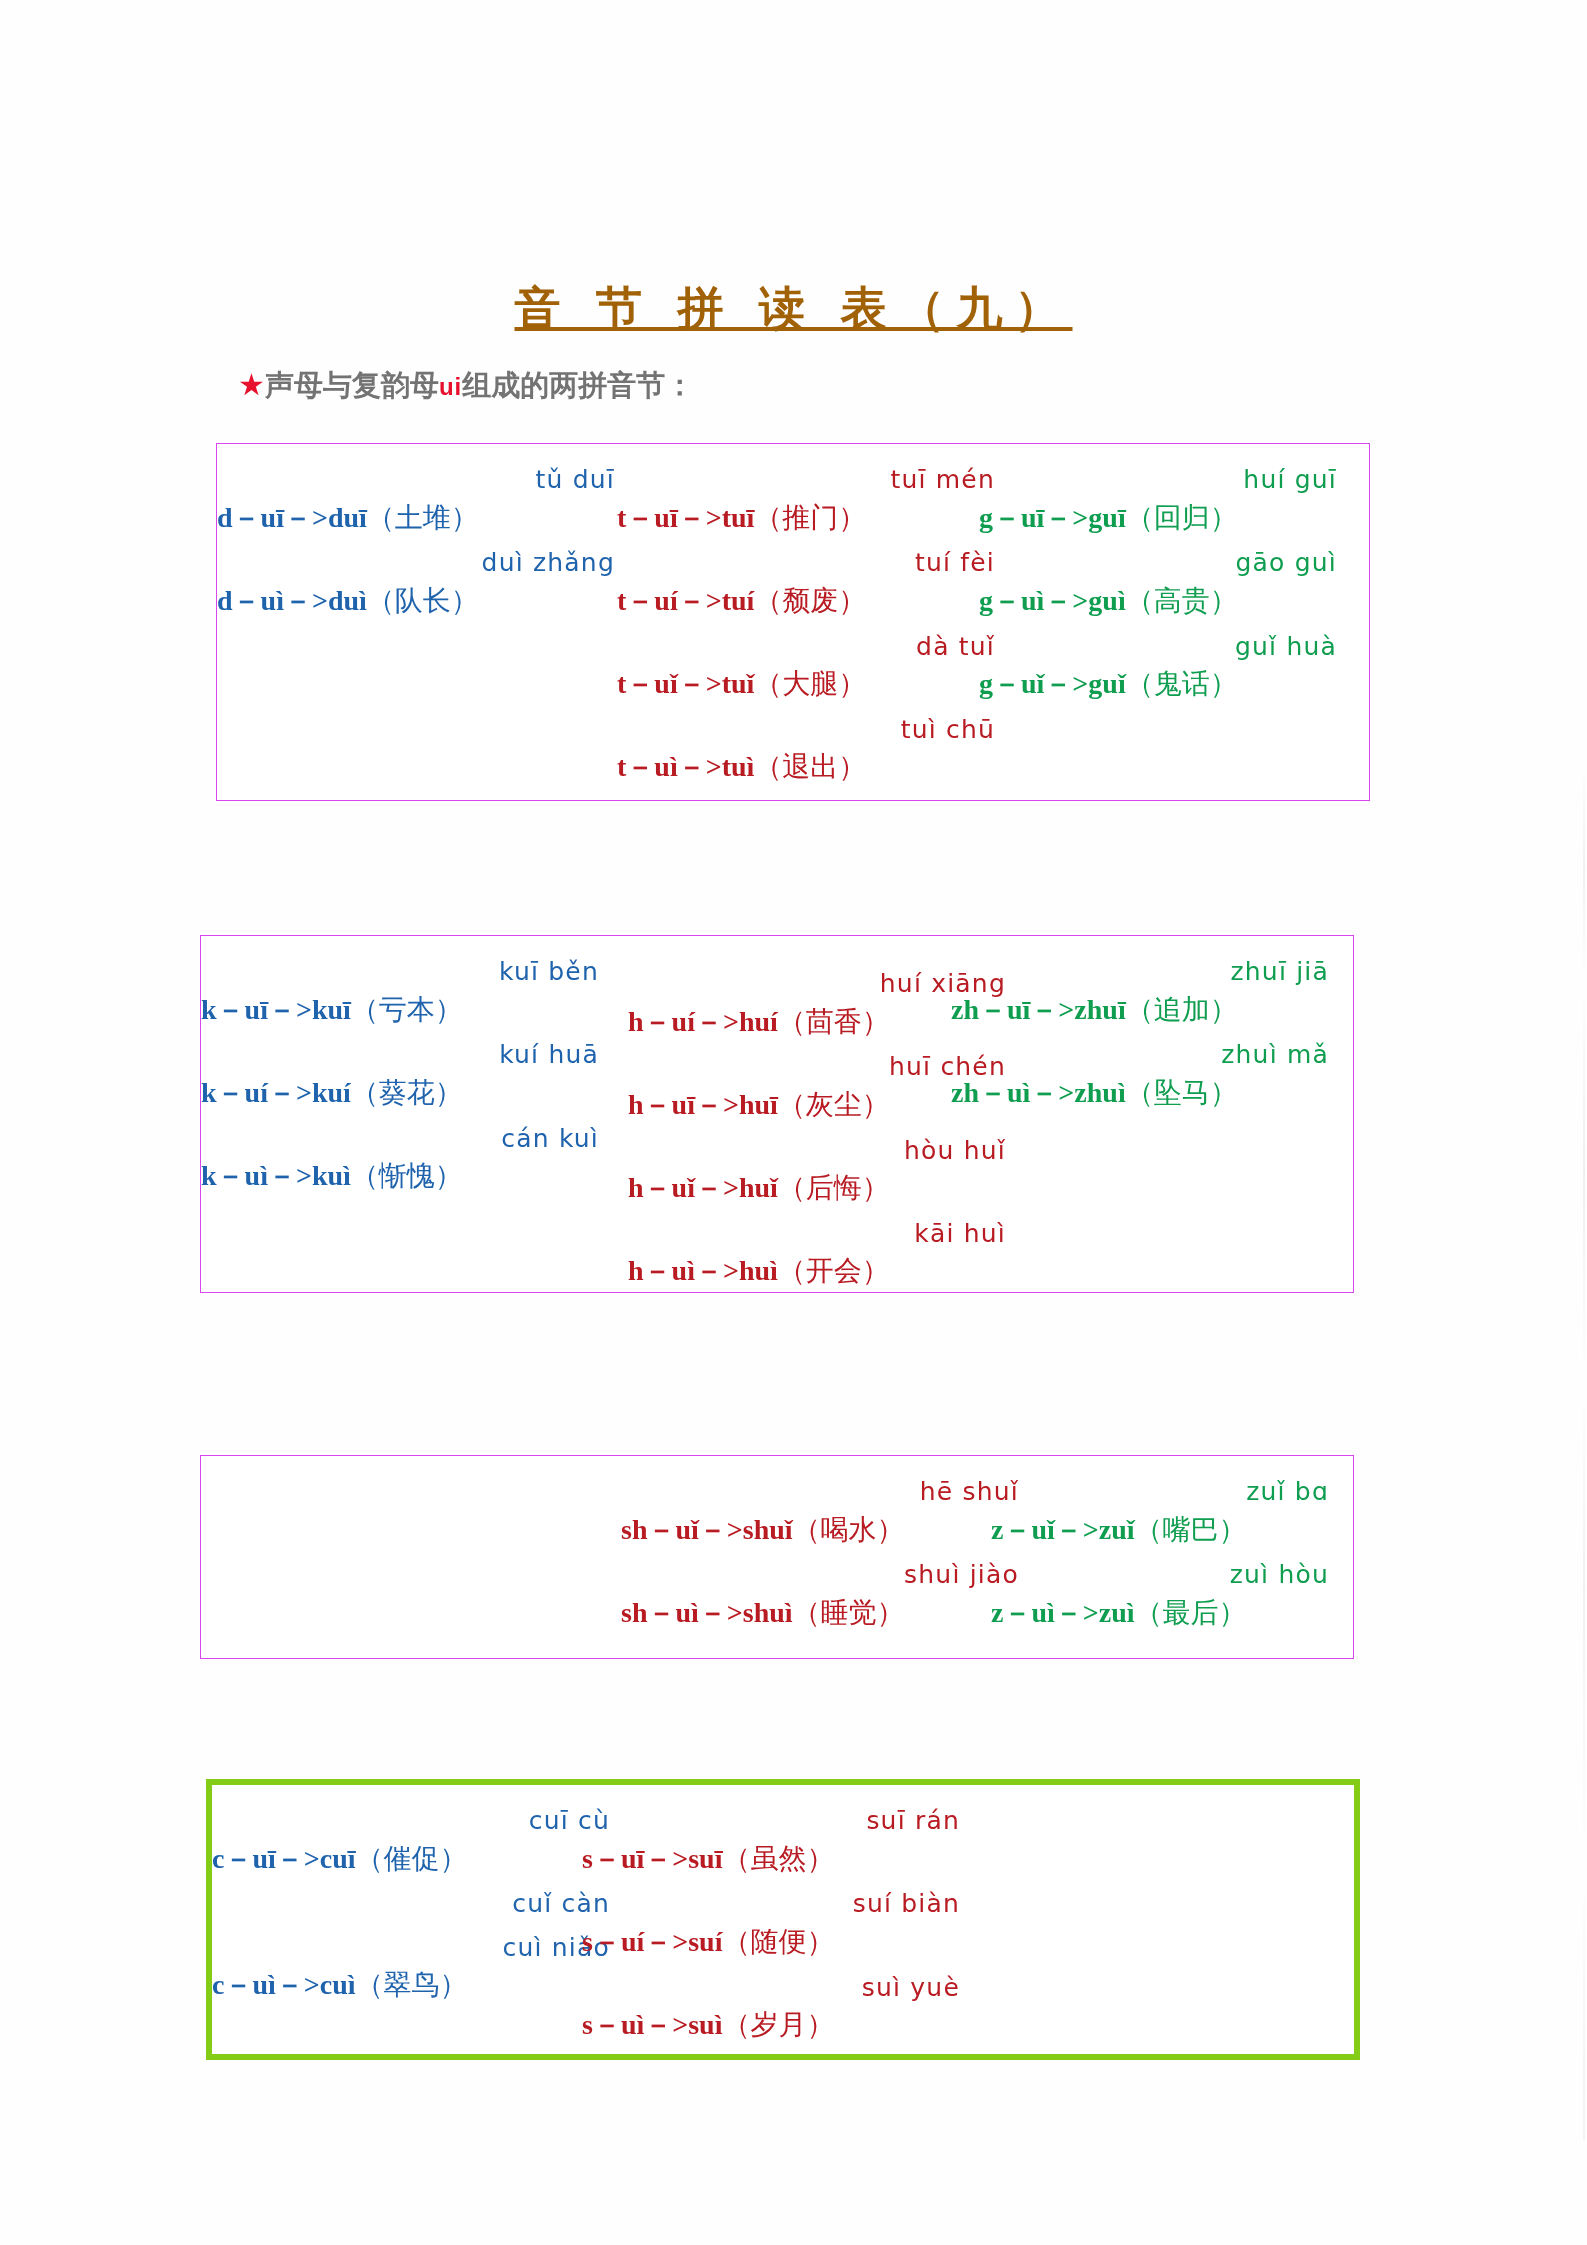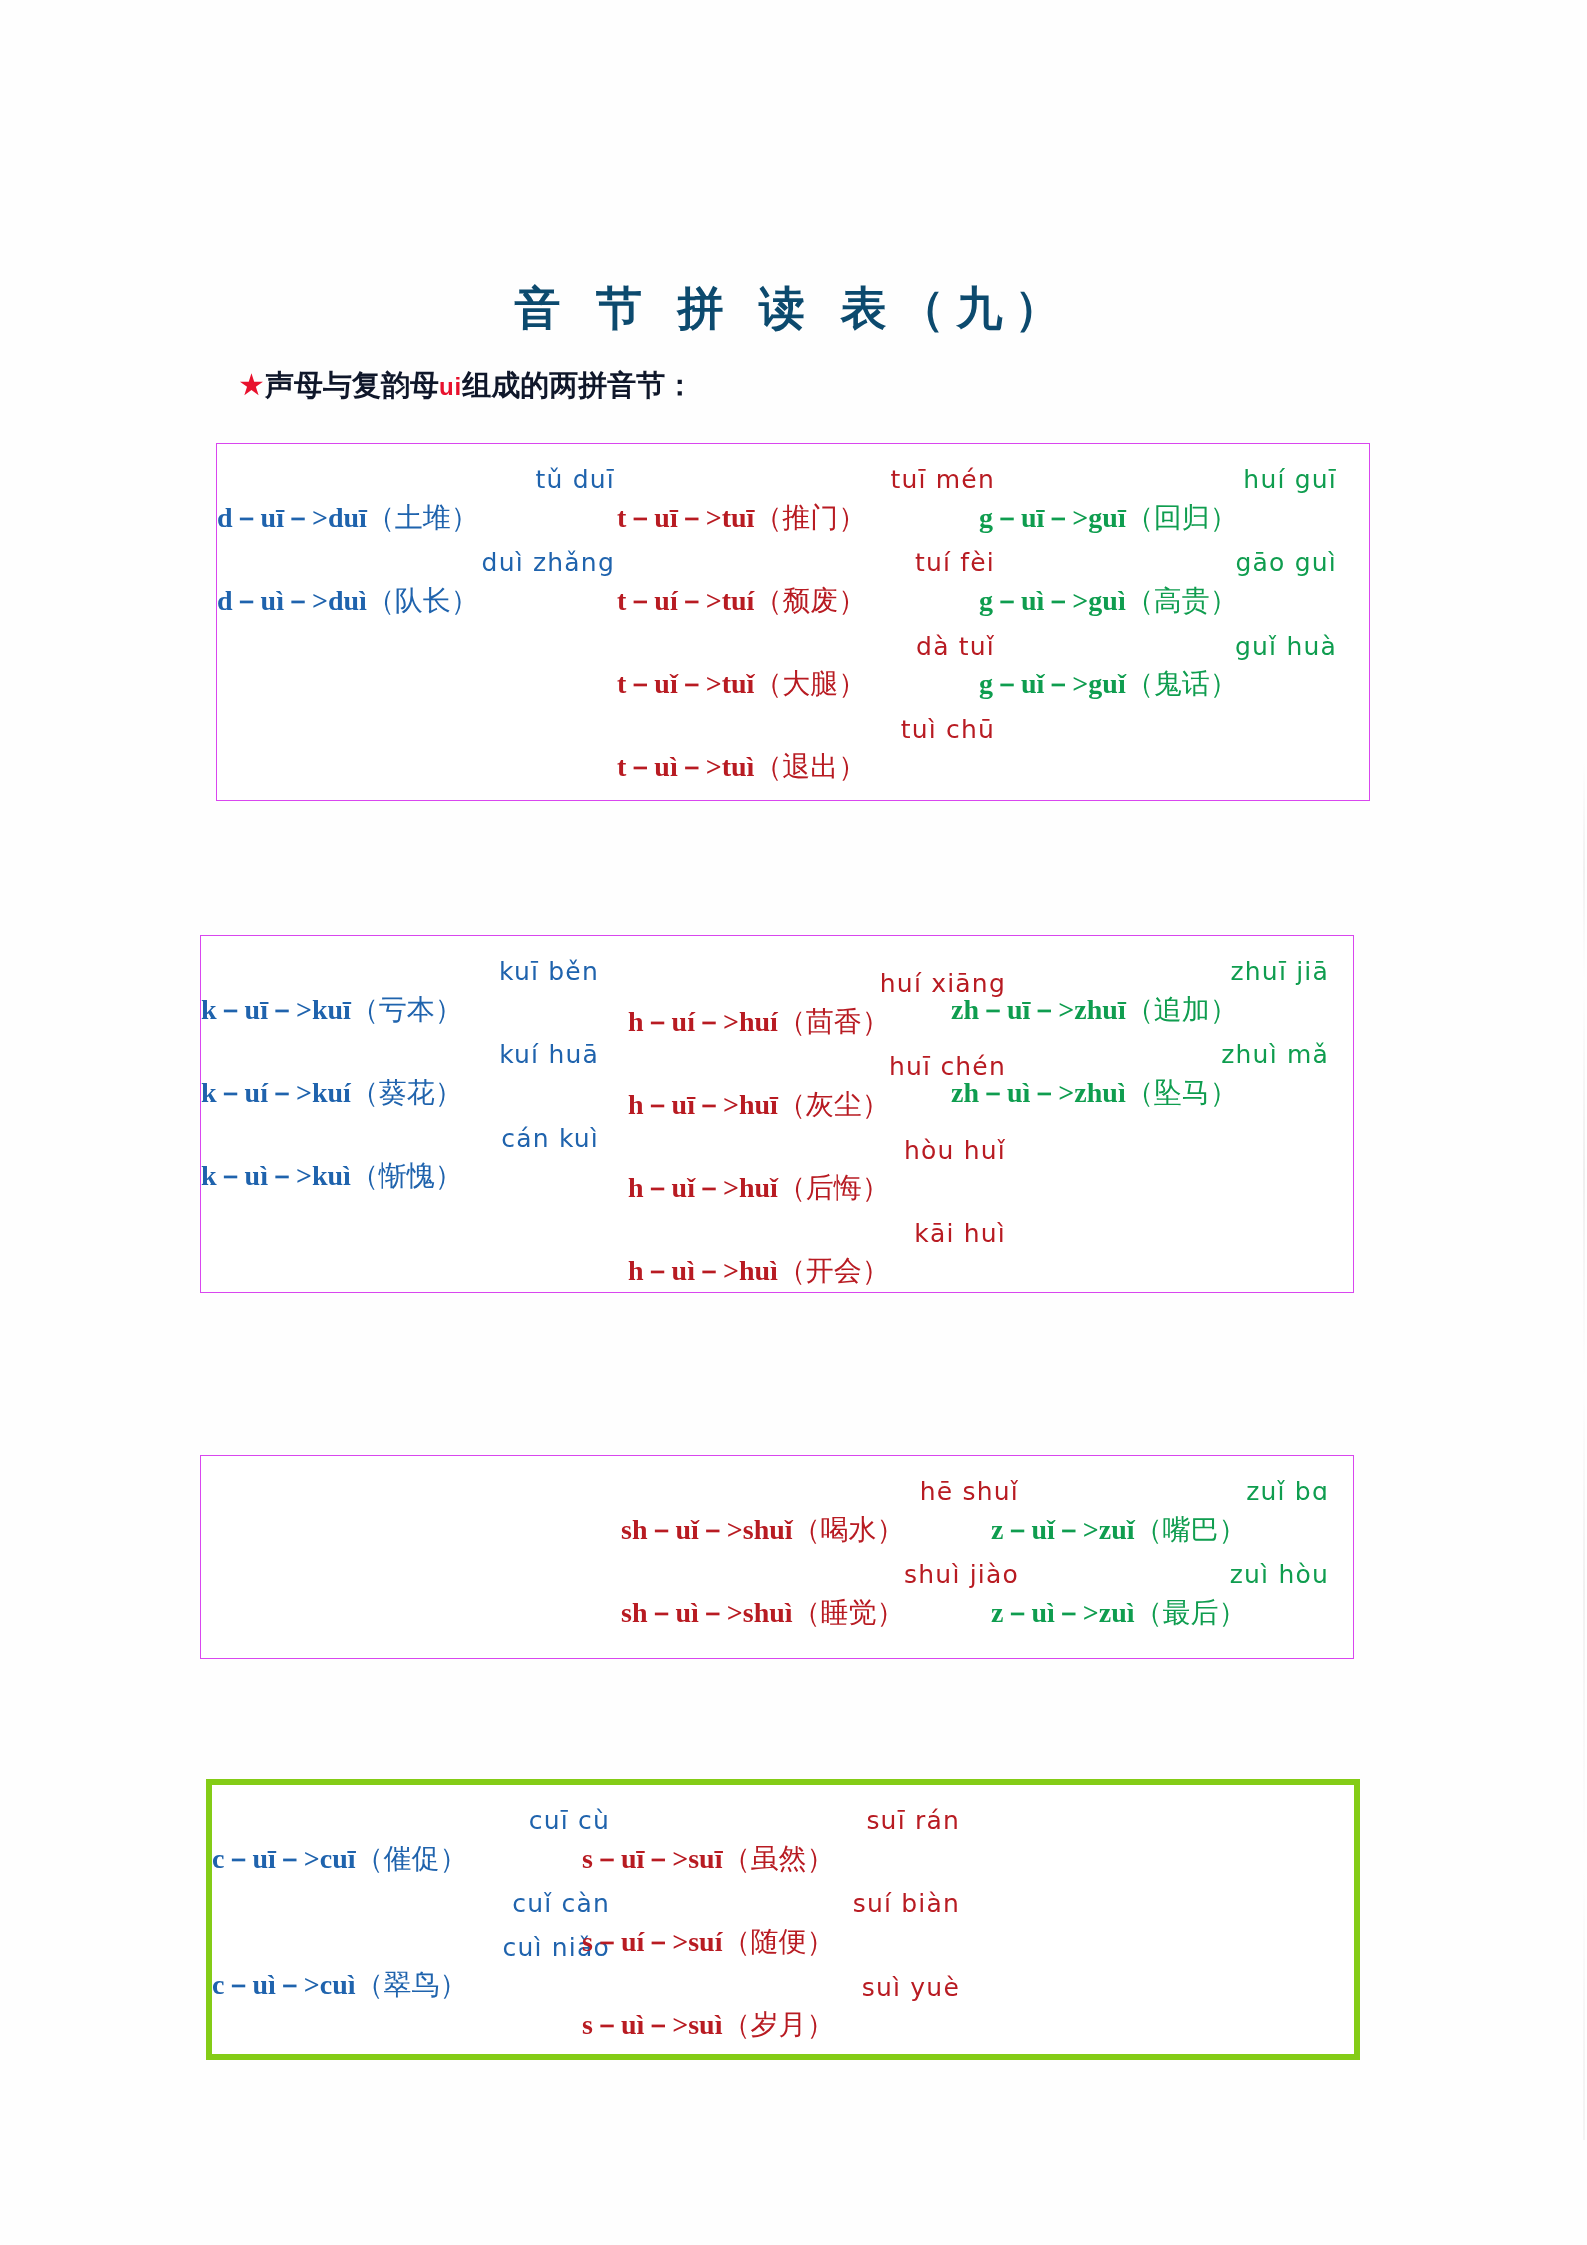--- a/index.html
+++ b/index.html
@@ -21,40 +21,41 @@
     background: #fefefe;
   }
 
   
   .title {
     position: absolute;
     top: 278px;
     left: 0;
     width: 1587px;
     text-align: center;
-    color: #0c4a6e;
+    color: #a16207;
     font-family: "Liberation Serif", "DejaVu Serif", serif;
     font-weight: 700;
     font-size: 46px;
     letter-spacing: 12px;
+    text-decoration: underline;
   }
 
   
   .subtitle {
     position: absolute;
     top: 370px;
     left: 238px;
     font-family: "Liberation Sans", "DejaVu Sans", sans-serif;
     font-weight: 700;
     font-size: 29px;
     white-space: nowrap;
     line-height: 1;
   }
   .subtitle .star { color: #e8112d; font-size: 30px; }
-  .subtitle .g { color: #0f172a; }
+  .subtitle .g { color: #737373; }
   .subtitle .r { color: #e8112d; font-size: 24px; letter-spacing: 1px; }
 
   
   .box {
     position: absolute;
     box-sizing: border-box;
     background: #ffffff;
   }
   .box.purple { border: 1px solid #d946ef; }
   .box.black  { border: 6px solid #84cc16; text-decoration: underline; }

